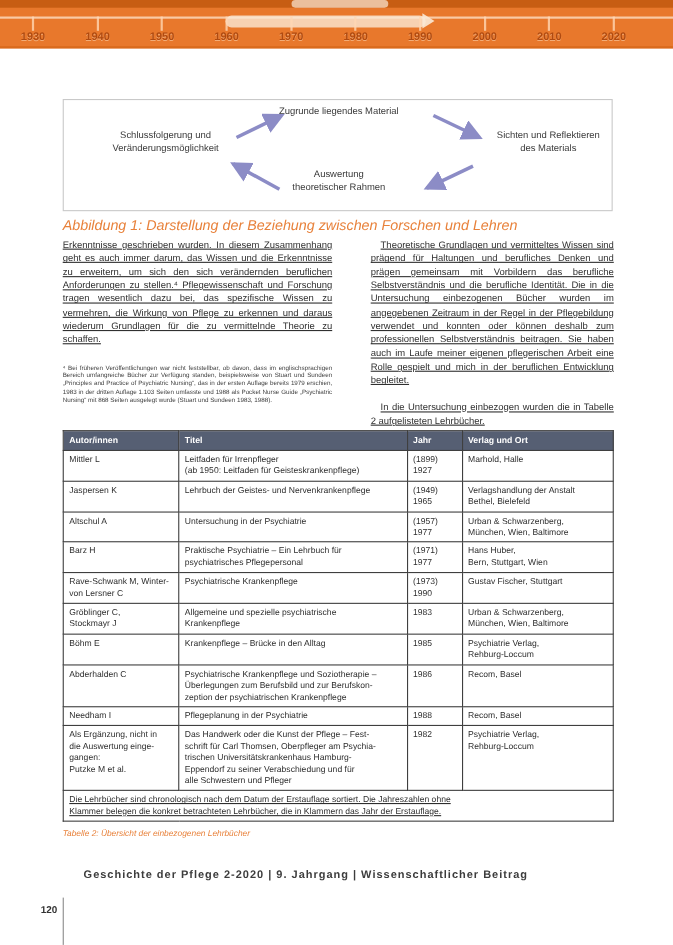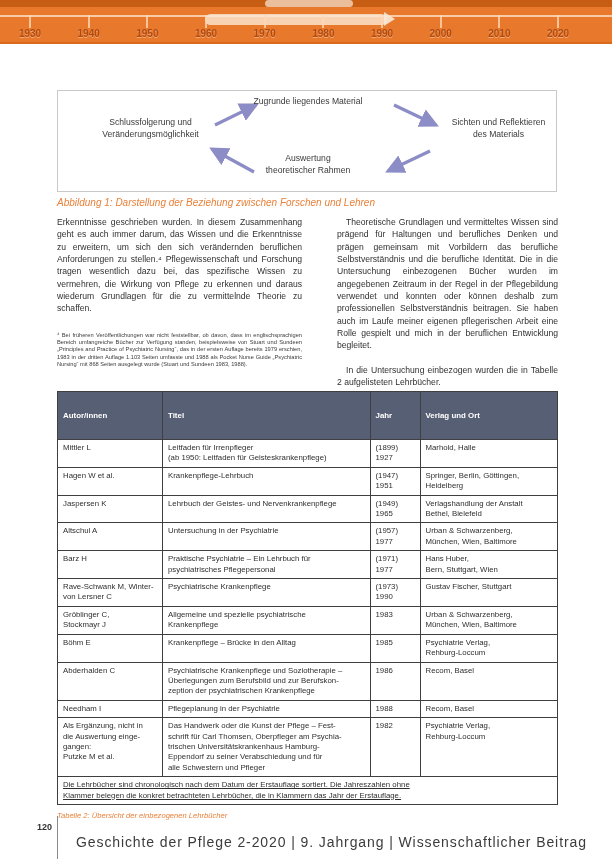--- a/index.html
+++ b/index.html
@@ -22,45 +22,45 @@
   
   .figure-box{position:absolute;left:57px;top:90px;width:498px;height:100px;border:1px solid #c9c9c9;background:#fff;}
   .fig-node{position:absolute;font-size:8.6px;line-height:11.5px;color:#3a3a3a;text-align:center;white-space:pre-line;}
   .fig-node.top{left:170px;top:5px;width:160px;}
   .fig-node.right{left:388px;top:26px;width:105px;text-align:center;}
   .fig-node.bottom{left:170px;top:62px;width:160px;}
   .fig-node.left{left:20px;top:26px;width:145px;}
   .fig-arrows{position:absolute;left:0;top:0;width:498px;height:100px;}
 
   .figure-caption{position:absolute;left:57px;top:197px;width:500px;
-    font-size:10px;font-style:italic;color:#e8813a;}
+    font-size:13px;font-style:italic;color:#e8813a;}
 
   
   .columns{position:absolute;left:57px;top:216px;width:501px;display:grid;grid-template-columns:1fr 1fr;column-gap:11px;}
-  .bodytext{font-size:8.6px;line-height:12.35px;color:#303030;text-align:justify;white-space:pre-line;}
+  .bodytext{font-size:8.6px;line-height:12.35px;color:#303030;text-align:justify;white-space:pre-line;text-decoration:underline;}
   .bodytext.indent{text-indent:9px;margin-left:24px;}
   .para2{margin-top:12px;}
   .footnote{margin-top:17px;font-size:5.7px;line-height:7.3px;color:#3c3c3c;text-align:justify;white-space:pre-line;}
 
   
   .table-wrap{position:absolute;left:57px;top:391px;width:501px;}
   table.books{width:100%;border-collapse:collapse;table-layout:fixed;}
   table.books th{background:#565f73;color:#ffffff;font-size:7.9px;font-weight:bold;text-align:left;
-    padding:19px 5px;border:1px solid #3f3f3f;}
+    padding:4px 5px;border:1px solid #3f3f3f;}
   table.books td{font-size:7.8px;line-height:10.4px;color:#2e2e2e;vertical-align:top;
     padding:3px 5px;border:1px solid #3f3f3f;white-space:pre-line;}
   col.c-author{width:21%;} col.c-title{width:41.5%;} col.c-year{width:10%;} col.c-pub{width:27.5%;}
   td.note-cell{white-space:pre-line;text-decoration:underline;}
   .table-caption{margin-top:6px;font-size:7.6px;font-style:italic;color:#e8813a;}
 
   
   .footer-number{position:absolute;left:18px;top:822px;width:34px;text-align:right;
     font-size:9px;font-weight:bold;color:#333;}
   .footer-divider{position:absolute;left:57px;top:816px;width:1px;height:43px;background:#8a8a8a;}
-  .footer-text{position:absolute;left:76px;top:834px;font-size:14px;font-weight:normal;
+  .footer-text{position:absolute;left:76px;top:790px;font-size:10px;font-weight:bold;
     letter-spacing:0.9px;color:#3c3c3c;}
 </style>
 </head>
 <body>
 
 <div class="page">
 
   <div class="timeline">
     <div class="timeline-topstrip"></div>
     <div class="timeline-topglow"></div>
@@ -144,28 +144,20 @@
       <tbody id="table-body">
           <tr>
             <td>Mittler L</td>
             <td>Leitfaden für Irrenpfleger
 (ab 1950: Leitfaden für Geisteskrankenpflege)</td>
             <td>(1899)
 1927</td>
             <td>Marhold, Halle</td>
           </tr>
           <tr>
-            <td>Hagen W et al.</td>
-            <td>Krankenpflege-Lehrbuch</td>
-            <td>(1947)
-1951</td>
-            <td>Springer, Berlin, Göttingen,
-Heidelberg</td>
-          </tr>
-          <tr>
             <td>Jaspersen K</td>
             <td>Lehrbuch der Geistes- und Nervenkrankenpflege</td>
             <td>(1949)
 1965</td>
             <td>Verlagshandlung der Anstalt
 Bethel, Bielefeld</td>
           </tr>
           <tr>
             <td>Altschul A</td>
             <td>Untersuchung in der Psychiatrie</td>

